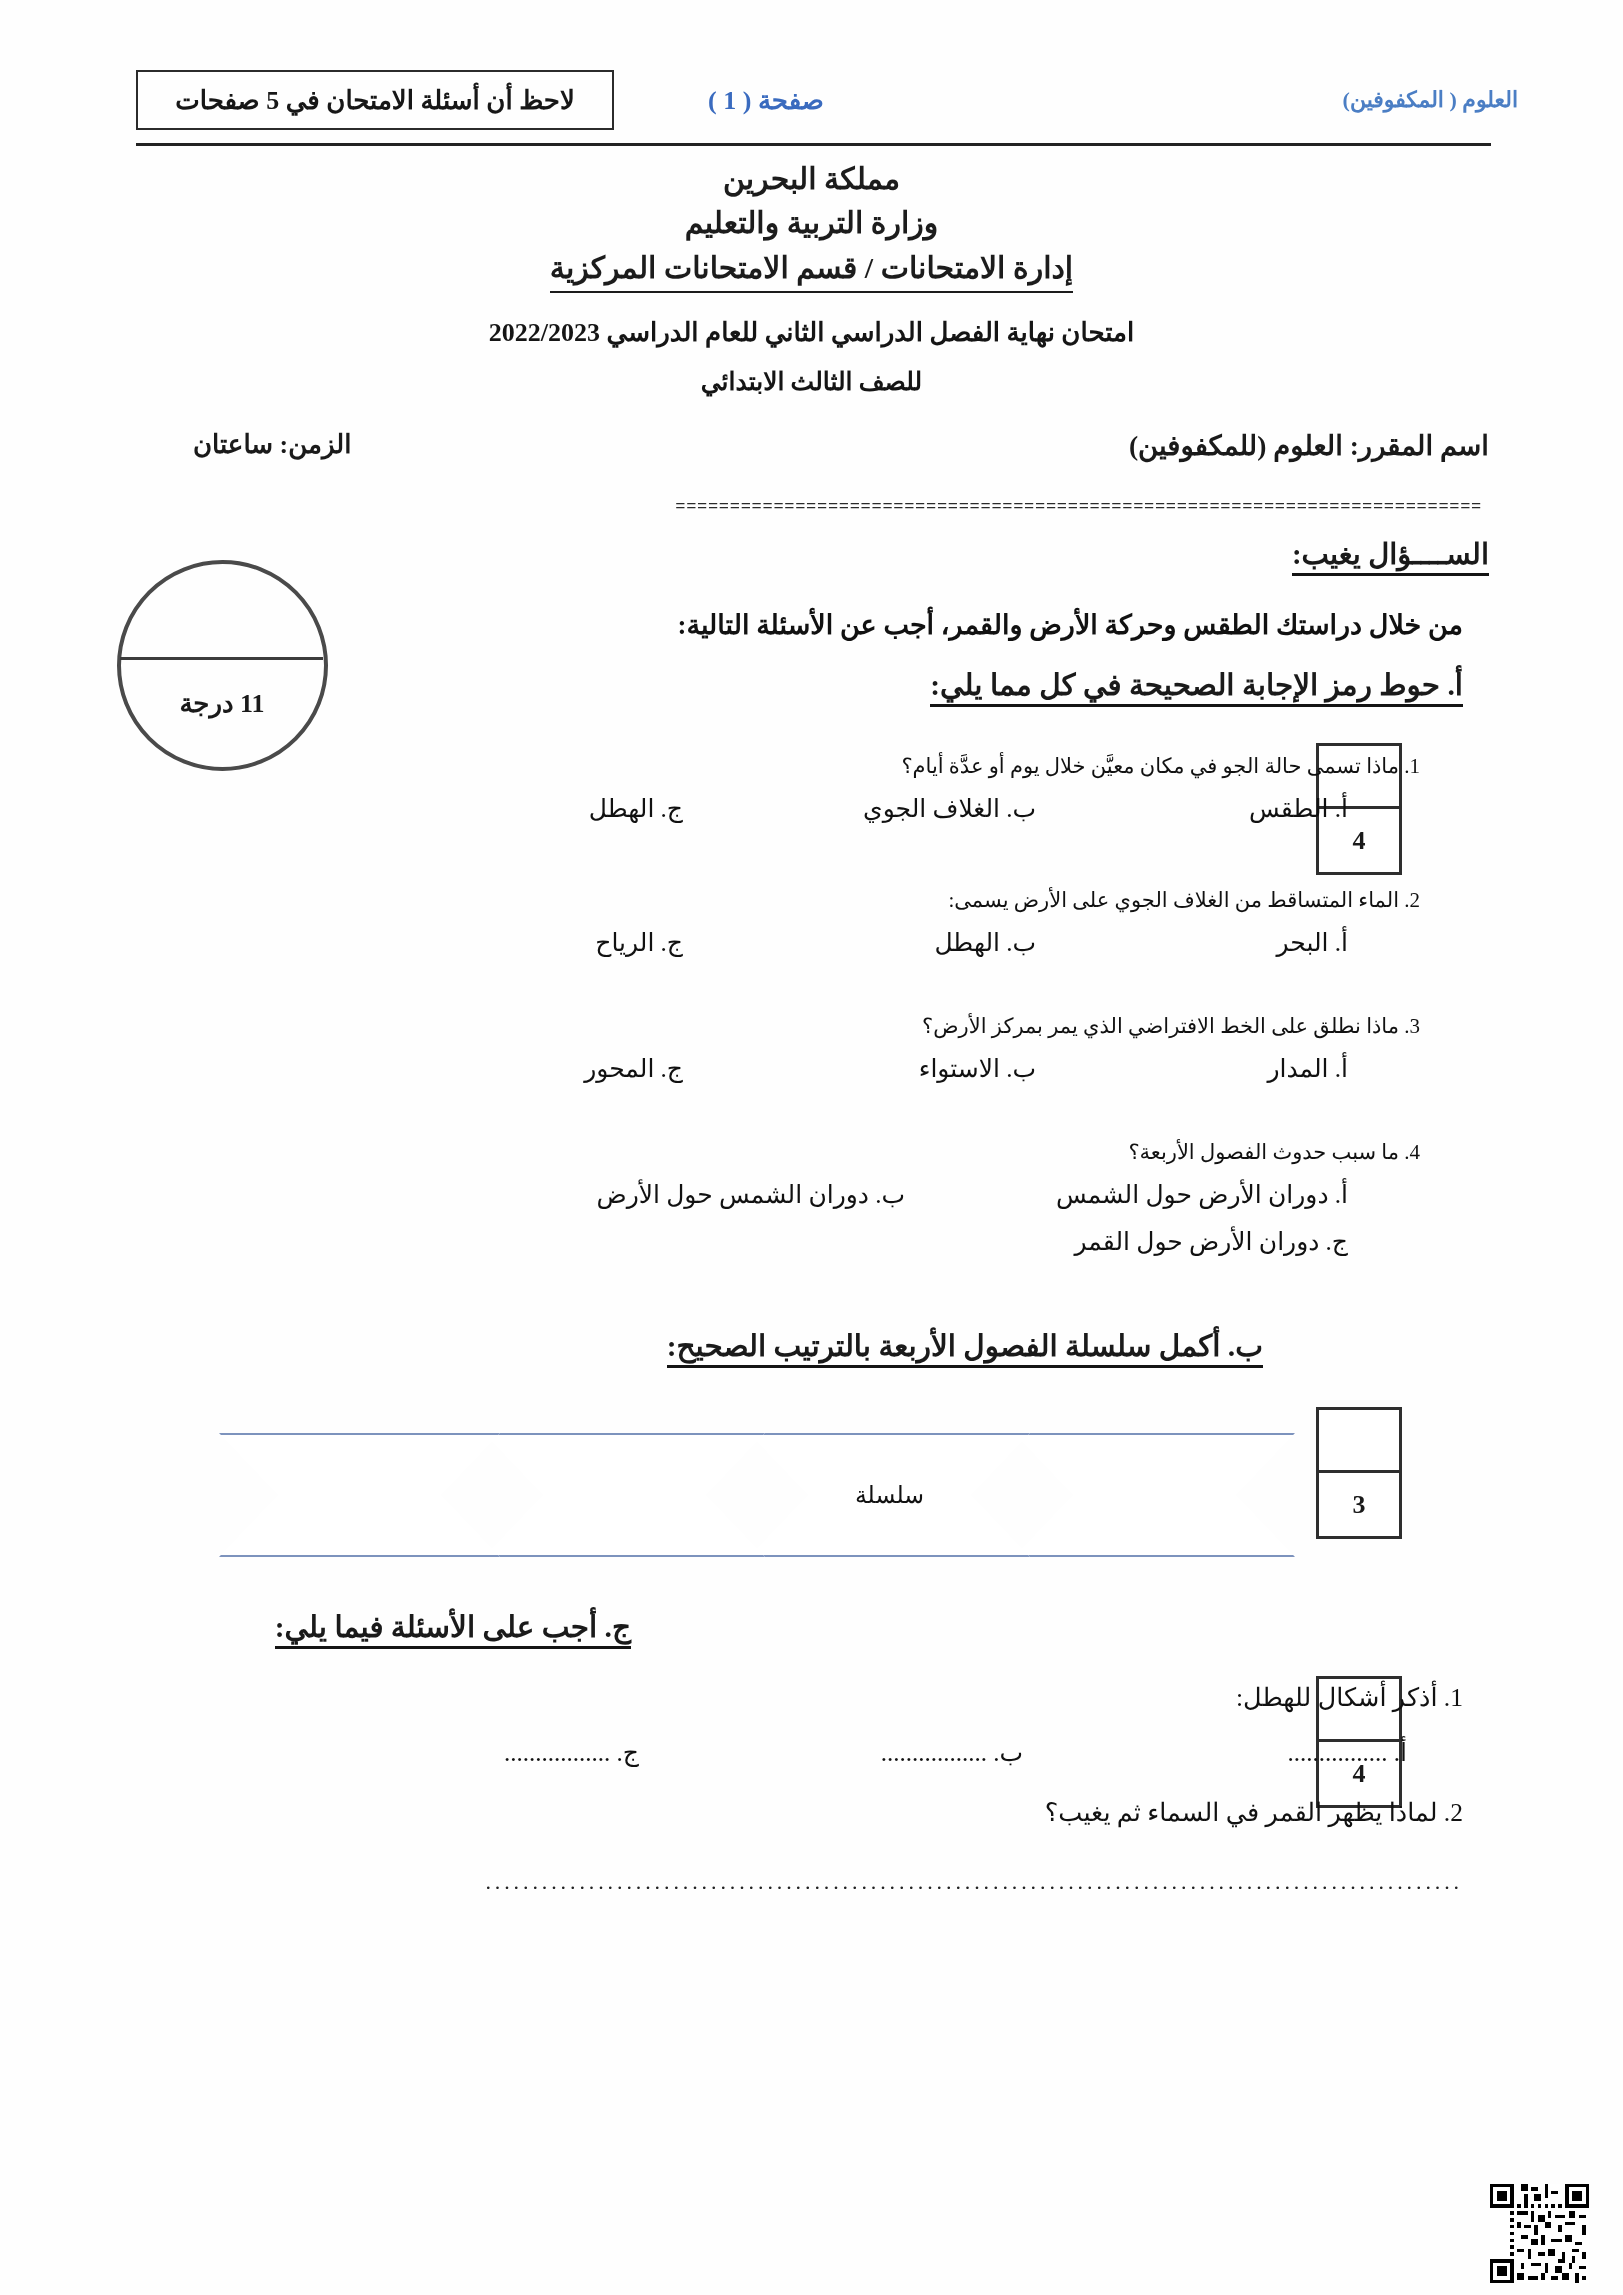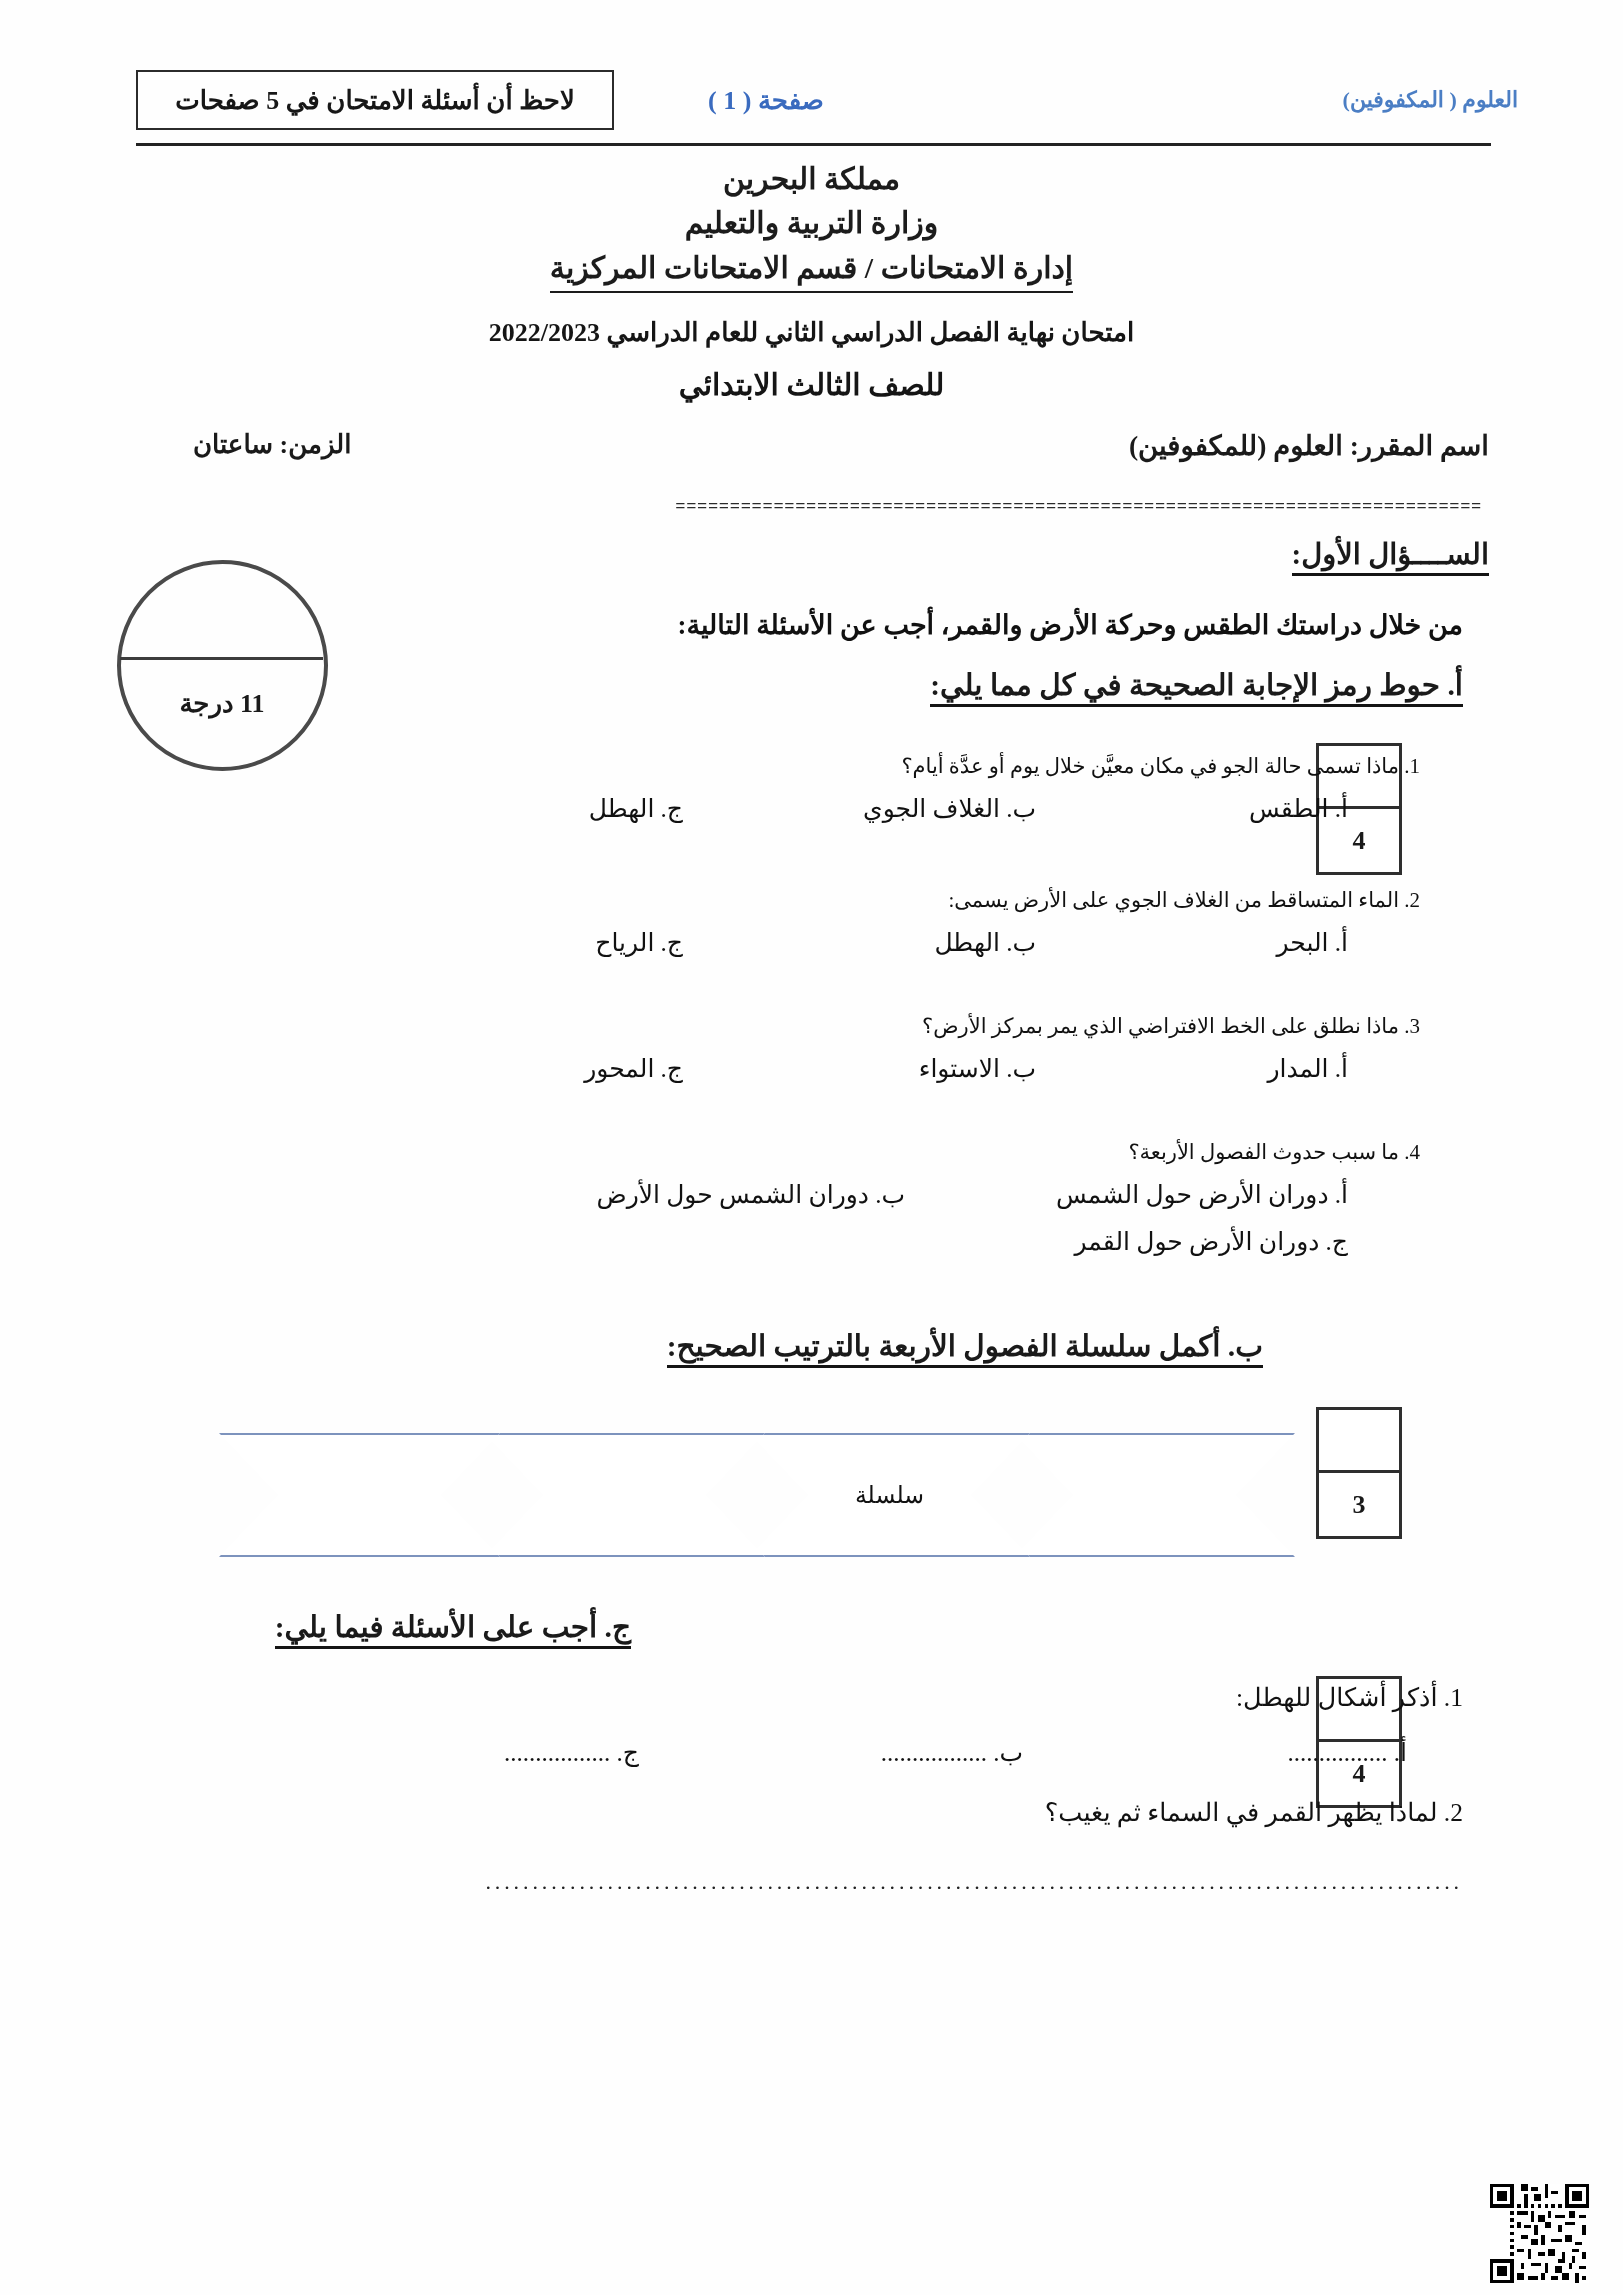--- a/index.html
+++ b/index.html
@@ -103,21 +103,21 @@
     font-size: 26px;
     font-weight: 700;
     color: #151515;
   }
   .grade-line {
     position: absolute;
     top: 367px;
     left: 0;
     width: 1623px;
     text-align: center;
-    font-size: 30px;
+    font-size: 25px;
     font-weight: 700;
     color: #151515;
   }
 
   
   .course-row {
     position: absolute;
     top: 429px;
     left: 0;
     width: 1623px;
@@ -376,21 +376,21 @@
   </div>
   <div class="exam-line">امتحان نهاية الفصل الدراسي الثاني للعام الدراسي 2022/2023</div>
   <div class="grade-line">للصف الثالث الابتدائي</div>
 
   <div class="course-row">
     <div class="course-name">اسم المقرر: العلوم (للمكفوفين)</div>
     <div class="time-label">الزمن: ساعتان</div>
   </div>
   <div class="dash-rule">==========================================================================</div>
 
-  <div class="q1-title">الســــؤال الأول:</div>
+  <div class="q1-title">الســــؤال يغيب:</div>
   <div class="q1-stem">من خلال دراستك الطقس وحركة الأرض والقمر، أجب عن الأسئلة التالية:</div>
   <div class="part-a">أ. حوط رمز الإجابة الصحيحة في كل مما يلي:</div>
 
   <div class="mark-circle">
     <div class="divider"></div>
     <div class="val">11 درجة</div>
   </div>
 
   <div class="mark-box" style="top:743px; left:1316px;">
     <div class="cell top"></div>

